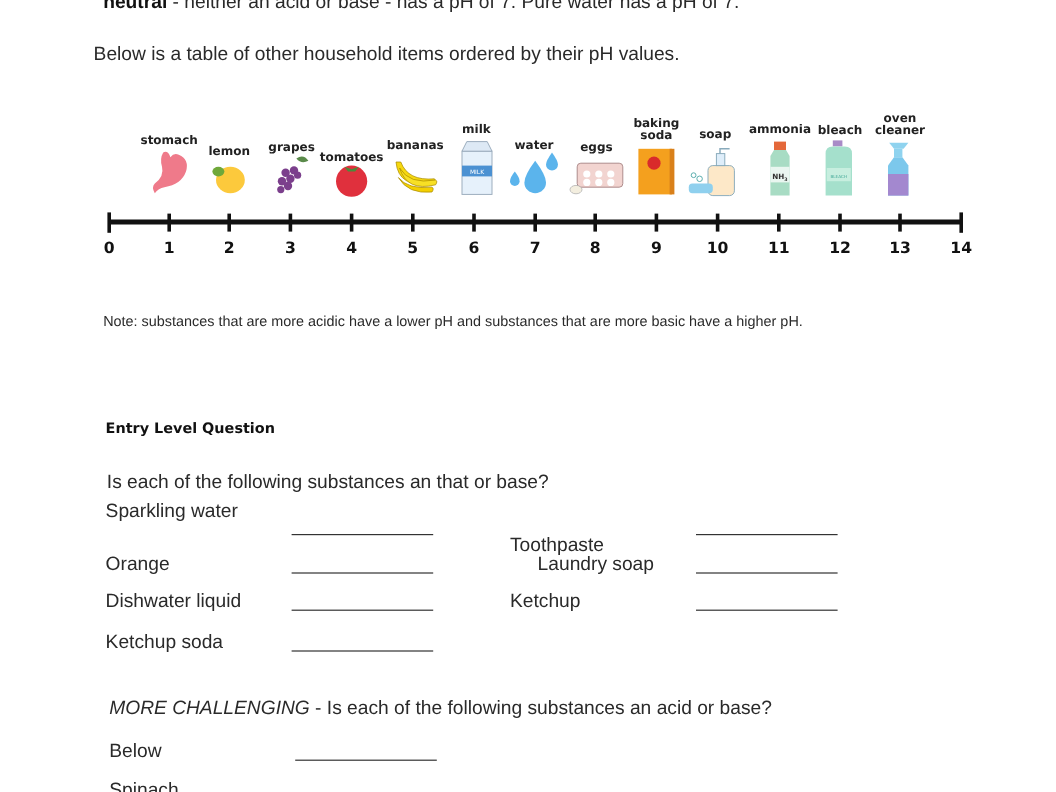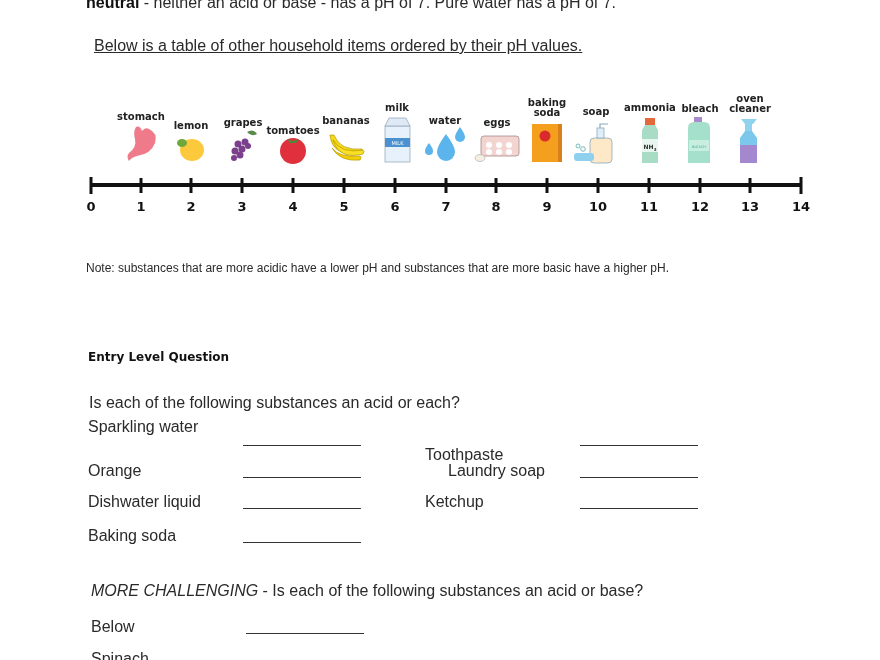--- a/index.html
+++ b/index.html
@@ -13,21 +13,21 @@
   .tick{font-family:"DejaVu Sans",sans-serif;font-weight:bold;font-size:13px;fill:#111;}
   .blank{position:absolute;height:0;border-bottom:1px solid #333;width:118px;}
   .italic{font-style:italic;}
 </style>
 </head>
 <body>
 
 <div class="txt" style="left:86px;top:-6px;">
   <span class="bold">neutral</span><span> - neither an acid or base - has a pH of 7. Pure water has a pH of 7.</span>
 </div>
-<div class="txt" style="left:94px;top:37px;text-decoration:underline;">Below is a table of other household items ordered by their pH values.</div>
+<div class="txt" style="left:78px;top:37px;">Below is a table of other household items ordered by their pH values.</div>
 
 <svg id="scale" viewBox="0 0 880 230">
 
   <text class="label" x="141" y="120" text-anchor="middle">stomach</text>
   <text class="label" x="191" y="129" text-anchor="middle">lemon</text>
   <text class="label" x="243" y="126" text-anchor="middle">grapes</text>
   <text class="label" x="293" y="134" text-anchor="middle">tomatoes</text>
   <text class="label" x="346" y="124" text-anchor="middle">bananas</text>
   <text class="label" x="397" y="111" text-anchor="middle">milk</text>
   <text class="label" x="445" y="124" text-anchor="middle">water</text>
@@ -152,29 +152,29 @@
     <text class="tick" x="649" y="211" text-anchor="middle">11</text>
     <text class="tick" x="700" y="211" text-anchor="middle">12</text>
     <text class="tick" x="750" y="211" text-anchor="middle">13</text>
     <text class="tick" x="801" y="211" text-anchor="middle">14</text>
   </g>
 </svg>
 
 <div class="note">Note: substances that are more acidic have a lower pH and substances that are more basic have a higher pH.</div>
 
 <div class="heading">Entry Level Question</div>
-<div class="txt" style="left:89px;top:394px;">Is each of the following substances an acid or each?</div>
+<div class="txt" style="left:89px;top:394px;">Is each of the following substances an that or base?</div>
 
 <div class="txt" style="left:88px;top:418px;">Sparkling water</div>
 <div class="blank" style="left:243px;top:445px;"></div>
 <div class="txt" style="left:88px;top:462px;">Orange</div>
 <div class="blank" style="left:243px;top:477px;"></div>
 <div class="txt" style="left:88px;top:493px;">Dishwater liquid</div>
 <div class="blank" style="left:243px;top:508px;"></div>
-<div class="txt" style="left:88px;top:527px;">Baking soda</div>
+<div class="txt" style="left:88px;top:527px;">Ketchup soda</div>
 <div class="blank" style="left:243px;top:542px;"></div>
 
 <div class="txt" style="left:425px;top:446px;text-align:center;">Toothpaste</div>
 <div class="blank" style="left:580px;top:445px;"></div>
 <div class="txt" style="left:448px;top:462px;">Laundry soap</div>
 <div class="blank" style="left:580px;top:477px;"></div>
 <div class="txt" style="left:425px;top:493px;">Ketchup</div>
 <div class="blank" style="left:580px;top:508px;"></div>
 
 <div class="txt" style="left:91px;top:582px;">

